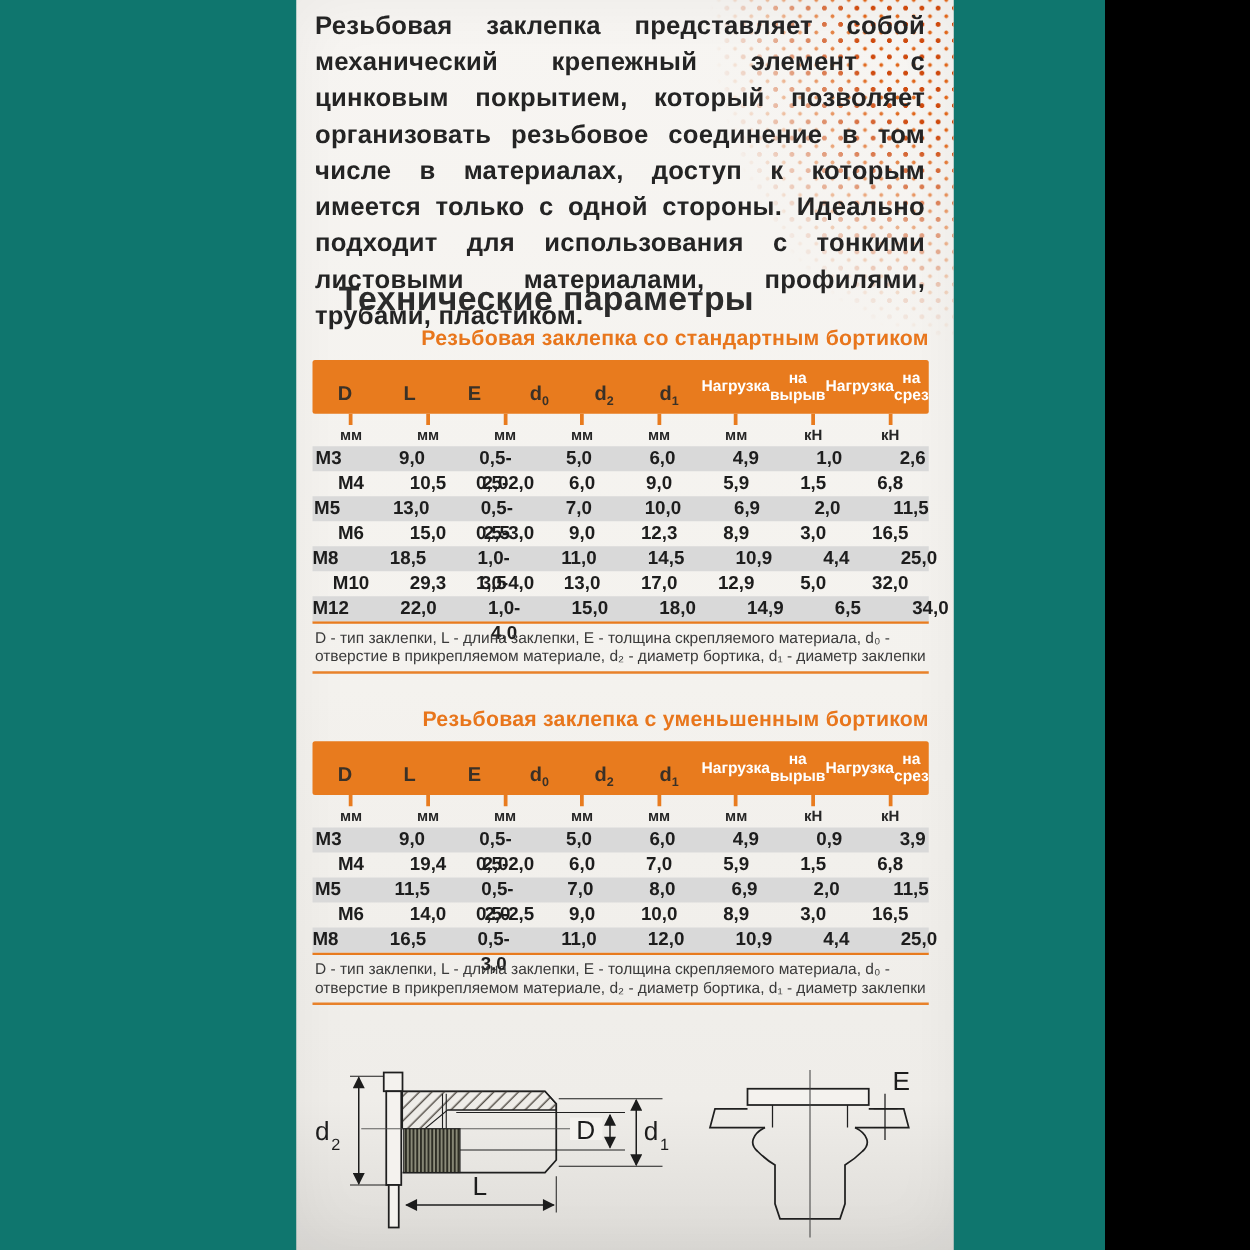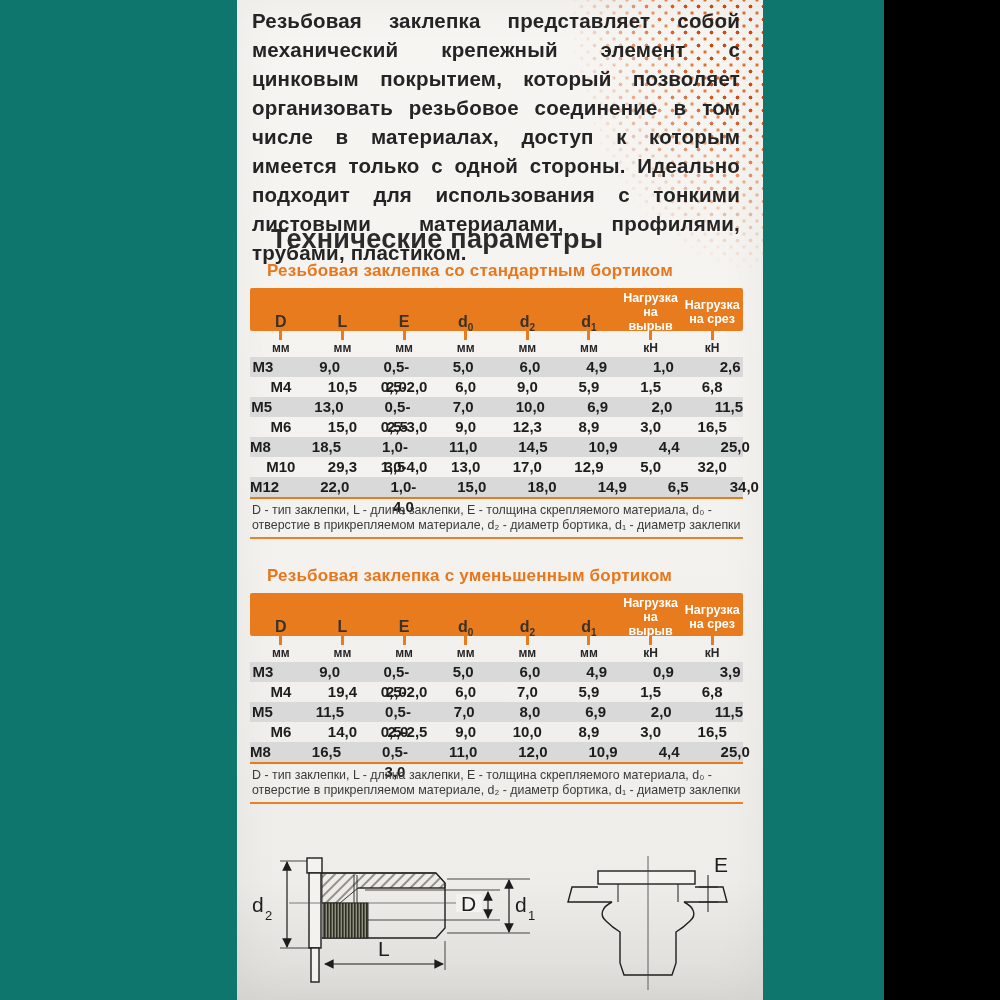--- a/index.html
+++ b/index.html
@@ -15,26 +15,26 @@
         background-size:13px 13px,13px 13px;
         background-position:0 0,6.5px 6.5px;
         -webkit-mask-image:radial-gradient(250px 350px at 100% 0,#000 30%,rgba(0,0,0,0) 78%);
         mask-image:radial-gradient(250px 350px at 100% 0,#000 30%,rgba(0,0,0,0) 78%);}
   .intro{position:absolute;left:15px;top:6px;width:488px;margin:0;
          font-size:20.5px;font-weight:700;line-height:29px;color:#242424;
          text-align:justify;text-align-last:left;letter-spacing:.2px;}
   .section-title{position:absolute;left:34px;top:224px;margin:0;
          font-size:27px;font-weight:700;color:#2b2b2b;letter-spacing:.3px;}
   .spec-table{position:absolute;left:13px;width:493px;}
-  .spec-table .subtitle{margin:0 0 7px 17px;font-size:17px;font-weight:700;color:#e8761c;letter-spacing:.2px;}
+  .spec-table .subtitle{margin:0 0 7px 17px;font-size:17px;font-weight:700;color:#e8761c;letter-spacing:.2px;text-align:right;}
   .thead{display:grid;grid-template-columns:repeat(8,1fr);height:43px;background:#e87b1e;border-radius:2px;}
   .hcell{display:flex;align-items:flex-end;justify-content:center;padding-bottom:6px;
          font-size:16px;font-weight:700;color:#3a3127;}
   .hcell sub{font-size:10px;line-height:10px;transform:translateY(2px);}
-  .hcell.two{flex-direction:column;align-items:center;justify-content:center;padding:3px 0 4px;
+  .hcell.two{flex-direction:row;align-items:center;justify-content:center;padding:3px 0 4px;
          font-size:12.5px;line-height:14px;color:#fff;text-align:center;}
   .ticks{display:grid;grid-template-columns:repeat(8,1fr);height:9px;}
   .tick{width:3px;height:9px;background:#e87b1e;justify-self:center;}
   .units{display:grid;grid-template-columns:repeat(8,1fr);height:17px;
          font-size:12px;font-weight:700;color:#262626;text-align:center;line-height:17px;}
   .rows{border-bottom:2px solid #e87b1e;}
   .trow{display:grid;grid-template-columns:repeat(8,1fr);height:20px;line-height:20px;
         font-size:15px;font-weight:700;color:#1d1d1d;text-align:center;}
   .trow.even{background:#d9d9d9;gap:41px;}
   .footnote{padding:4px 2px 5px;border-bottom:2px solid #e8812a;

